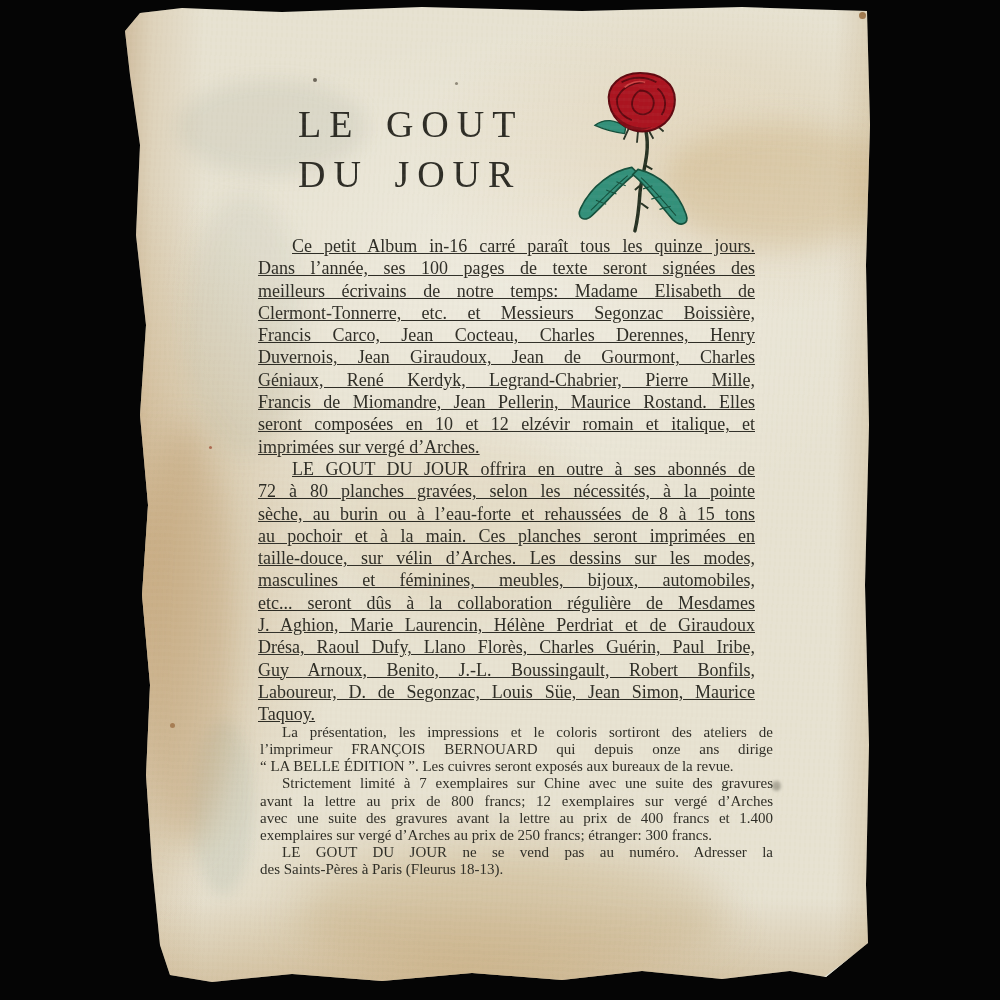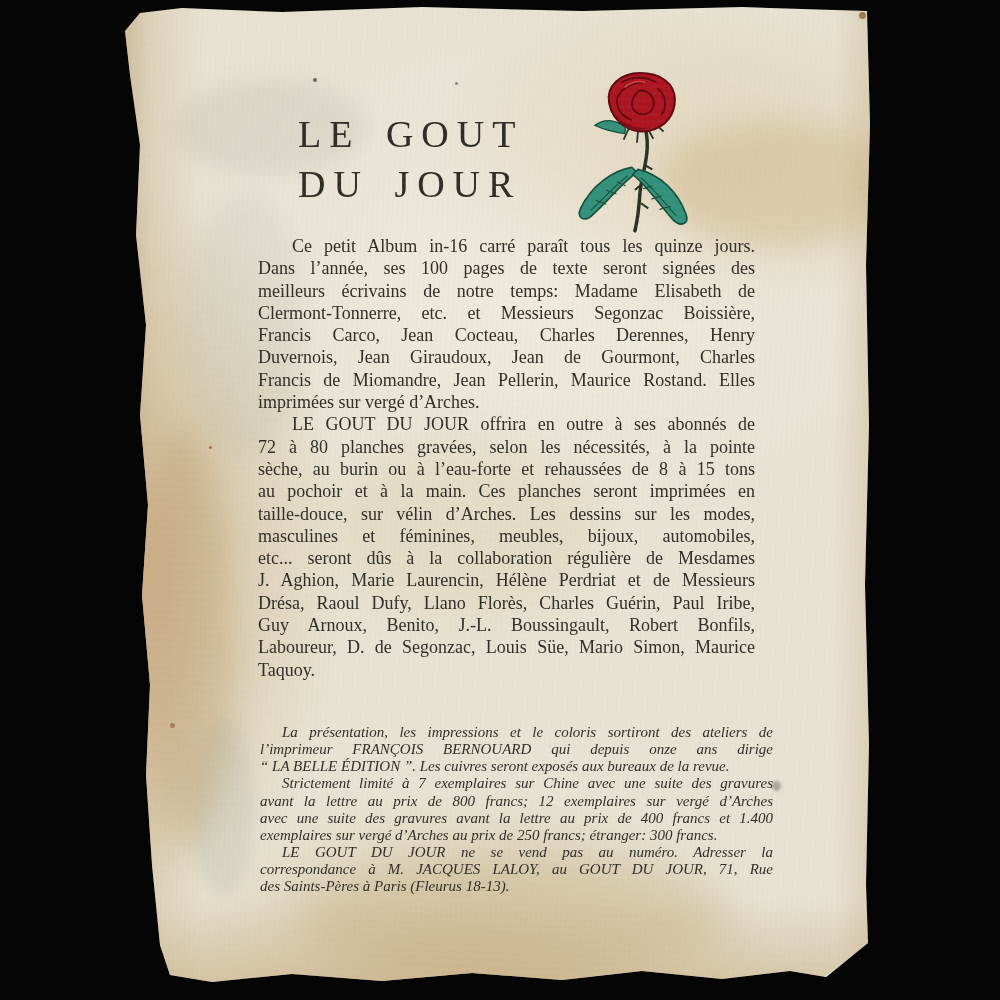--- a/index.html
+++ b/index.html
@@ -43,30 +43,30 @@
 
   
   .fold{
     position:absolute;left:700px;top:936px;width:48px;height:40px;
     background:linear-gradient(315deg,#eceee6 0%,#dcded4 55%,#c9c8ba 100%);
     clip-path:polygon(96% 8%, 2% 92%, 98% 92%);
   }
 
   
   .ink{color:#2d2c25;}
-  .title-block{position:absolute;left:176px;top:104px;}
+  .title-block{position:absolute;left:176px;top:94px;}
   .title-line{
     font-size:38px;line-height:50px;letter-spacing:8px;word-spacing:8px;
     font-weight:400;white-space:nowrap;
   }
   .body-block{position:absolute;left:136px;top:230px;width:497px;}
-  .body-block .line{font-size:18px;line-height:22.3px;height:22.3px;}
+  .body-block .line{font-size:18px;line-height:22.3px;height:22.3px;text-decoration:underline;}
   .body-block .first{text-indent:34px;}
   .notes-block{position:absolute;left:138px;top:719px;width:513px;}
-  .notes-block .line{font-size:15px;line-height:17.15px;height:17.15px;font-style:italic;}
+  .notes-block .line{font-size:15px;line-height:17.15px;height:17.15px;}
   .notes-block .first{text-indent:22px;}
   .line{white-space:nowrap;overflow:visible;}
   .just{text-align:justify;text-align-last:justify;-moz-text-align-last:justify;white-space:normal;}
   .para{margin:0;}
 
   
   .rose-wrap{position:absolute;left:438px;top:64px;width:158px;height:166px;}
 </style>
 </head>
 <body>
@@ -118,53 +118,54 @@
     </div>
 
     <div class="body-block ink">
         <div class="para">
           <div class="line first just">Ce petit Album in-16 carré paraît tous les quinze jours.</div>
           <div class="line just">Dans l’année,  ses 100 pages de texte seront  signées des</div>
           <div class="line just">meilleurs écrivains de notre temps:  Madame Elisabeth de</div>
           <div class="line just">Clermont-Tonnerre,  etc.  et Messieurs  Segonzac  Boissière,</div>
           <div class="line just">Francis Carco,  Jean Cocteau,  Charles Derennes,  Henry</div>
           <div class="line just">Duvernois,  Jean Giraudoux,  Jean de Gourmont,  Charles</div>
+          <div class="line just">Géniaux,  René Kerdyk,  Legrand-Chabrier,  Pierre Mille,</div>
           <div class="line just">Francis de Miomandre, Jean Pellerin, Maurice Rostand.  Elles</div>
+          <div class="line just">seront composées en 10 et 12 elzévir romain et italique,  et</div>
           <div class="line">imprimées sur vergé d’Arches.</div>
         </div>
         <div class="para">
           <div class="line first just">LE  GOUT  DU  JOUR  offrira  en  outre  à  ses  abonnés  de</div>
           <div class="line just">72 à 80 planches gravées,  selon les nécessités,  à la pointe</div>
           <div class="line just">sèche,  au burin ou à l’eau-forte et rehaussées de 8 à 15 tons</div>
           <div class="line just">au pochoir et à la main.   Ces planches seront imprimées en</div>
           <div class="line just">taille-douce,  sur vélin d’Arches.  Les dessins sur les modes,</div>
           <div class="line just">masculines  et  féminines,   meubles,   bijoux,   automobiles,</div>
           <div class="line just">etc...  seront dûs à la collaboration régulière de Mesdames</div>
-          <div class="line just">J. Aghion,  Marie Laurencin,  Hélène Perdriat et de Messieurs</div>
+          <div class="line just">J. Aghion,  Marie Laurencin,  Hélène Perdriat et de Giraudoux</div>
           <div class="line just">Drésa,  Raoul Dufy,  Llano Florès,  Charles Guérin,  Paul Iribe,</div>
           <div class="line just">Guy  Arnoux,   Benito,  J.-L.  Boussingault,   Robert  Bonfils,</div>
-          <div class="line just">Laboureur,  D. de Segonzac,  Louis Süe,  Mario Simon,  Maurice</div>
+          <div class="line just">Laboureur,  D. de Segonzac,  Louis Süe,  Jean Simon,  Maurice</div>
           <div class="line">Taquoy.</div>
         </div>
       </div>
 
     <div class="notes-block ink">
         <div class="para">
           <div class="line first just">La présentation,  les impressions et le coloris sortiront des ateliers de</div>
           <div class="line just">l’imprimeur  FRANÇOIS  BERNOUARD  qui  depuis  onze  ans  dirige</div>
           <div class="line">“ LA BELLE ÉDITION ”. Les cuivres seront exposés aux bureaux de la revue.</div>
         </div>
         <div class="para">
           <div class="line first just">Strictement limité à 7 exemplaires sur Chine avec une suite des gravures</div>
           <div class="line just">avant la lettre au prix de 800 francs;  12 exemplaires sur vergé d’Arches</div>
           <div class="line just">avec une suite des gravures avant la lettre au prix de 400 francs et 1.400</div>
           <div class="line">exemplaires sur vergé d’Arches au prix de 250 francs;  étranger:  300 francs.</div>
         </div>
         <div class="para">
           <div class="line first just">LE  GOUT  DU  JOUR  ne  se  vend  pas  au  numéro.   Adresser  la</div>
-          <div class="line just">correspondance à M. JACQUES LALOY,  au GOUT DU JOUR,  71,  Rue</div>
           <div class="line">des Saints-Pères à Paris (Fleurus 18-13).</div>
         </div>
       </div>
 
     <div class="fold"></div>
   </div>
 </div>
 
 </body></html>

